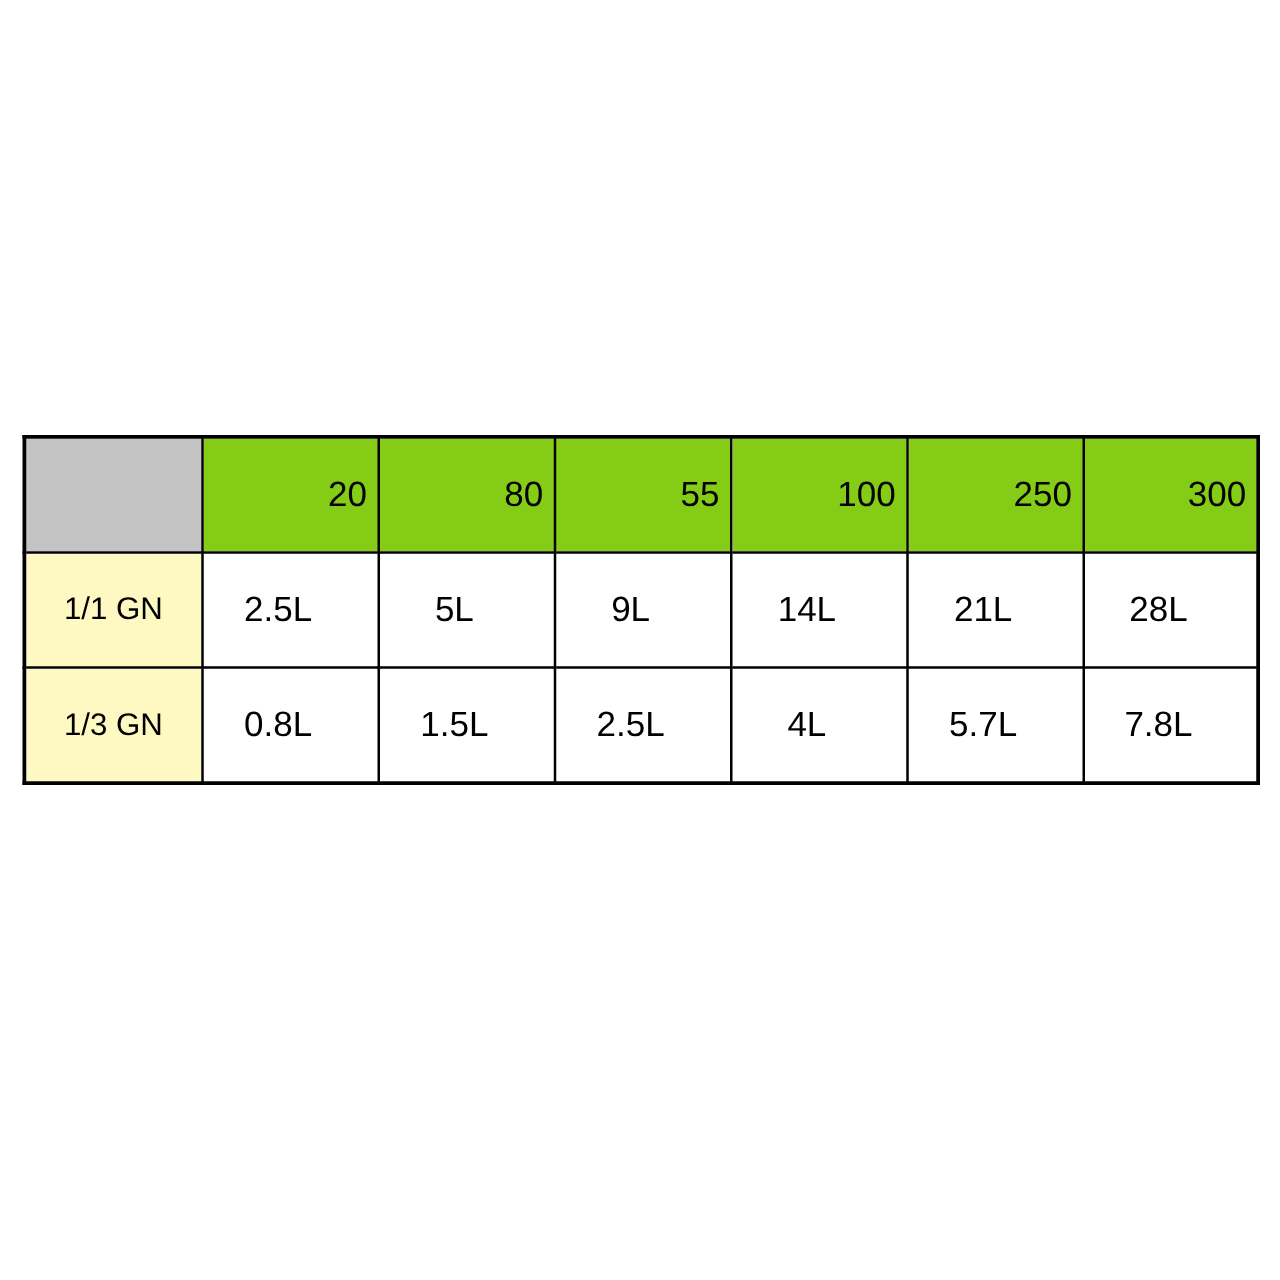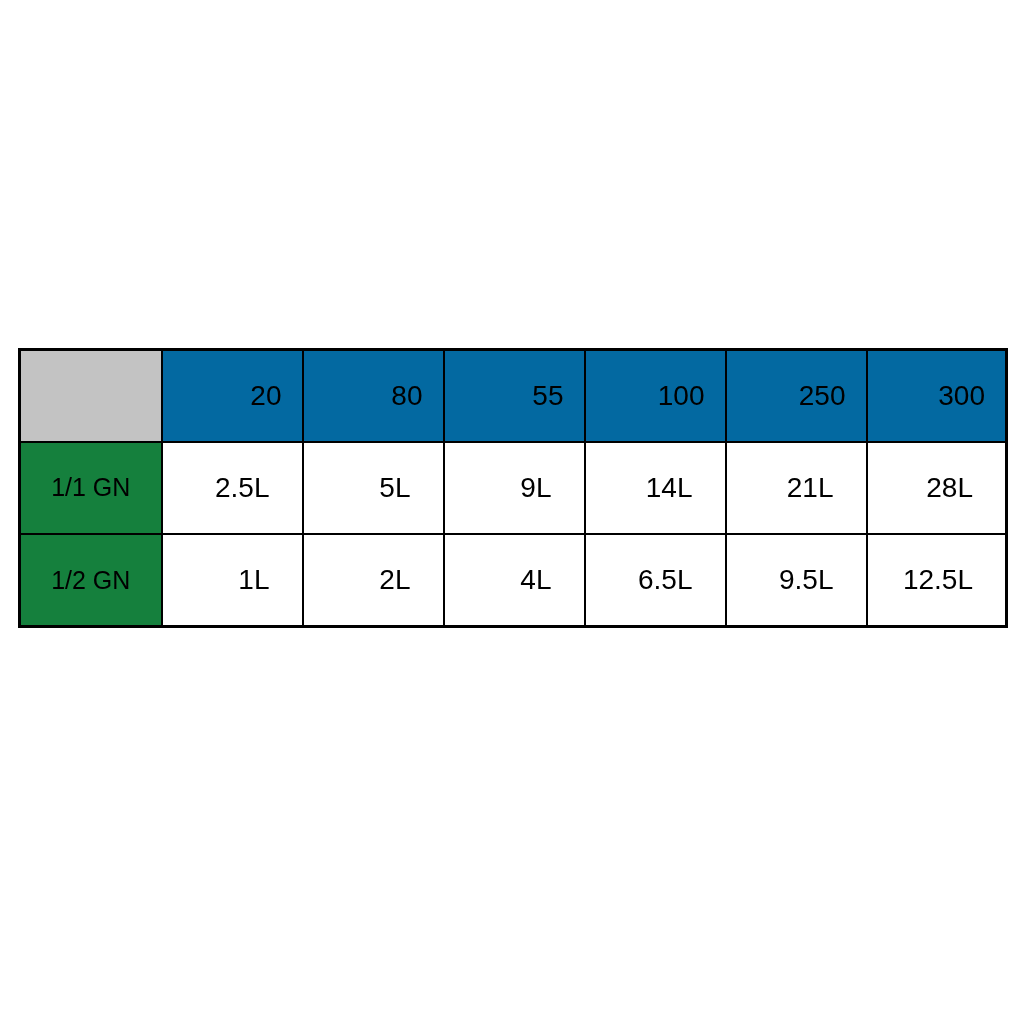--- a/index.html
+++ b/index.html
@@ -29,38 +29,38 @@
   .gn-table th, .gn-table td {
     border: 2px solid #000000;
     vertical-align: middle;
     font-weight: normal;
     white-space: nowrap;
     overflow: hidden;
     height: 46px;
     box-sizing: border-box;
   }
   .gn-table .hdr {
-    background: #0369a1;
+    background: #84cc16;
     text-align: right;
-    padding-right: 20px;
+    padding-right: 8px;
     font-size: 28px;
   }
   .gn-table .corner {
     background: #c3c3c3;
   }
   .gn-table .rowlabel {
-    background: #15803d;
+    background: #fef9c3;
     text-align: center;
     font-size: 25px;
     padding: 0 4px;
   }
   .gn-table .val {
     background: #ffffff;
-    text-align: right;
-    padding-right: 32px;
+    text-align: center;
+    padding-right: 20px;
     font-size: 28px;
   }
 </style>
 </head>
 <body>
 
 <div class="page">
   <table class="gn-table">
     <colgroup>
       <col style="width:142px">
@@ -84,23 +84,23 @@
       <tr>
         <th class="rowlabel">1/1 GN</th>
         <td class="val">2.5L</td>
         <td class="val">5L</td>
         <td class="val">9L</td>
         <td class="val">14L</td>
         <td class="val">21L</td>
         <td class="val">28L</td>
       </tr>
       <tr>
-        <th class="rowlabel">1/2 GN</th>
-        <td class="val">1L</td>
-        <td class="val">2L</td>
+        <th class="rowlabel">1/3 GN</th>
+        <td class="val">0.8L</td>
+        <td class="val">1.5L</td>
+        <td class="val">2.5L</td>
         <td class="val">4L</td>
-        <td class="val">6.5L</td>
-        <td class="val">9.5L</td>
-        <td class="val">12.5L</td>
+        <td class="val">5.7L</td>
+        <td class="val">7.8L</td>
       </tr>
     </tbody>
   </table>
 </div>
 
 </body></html>

